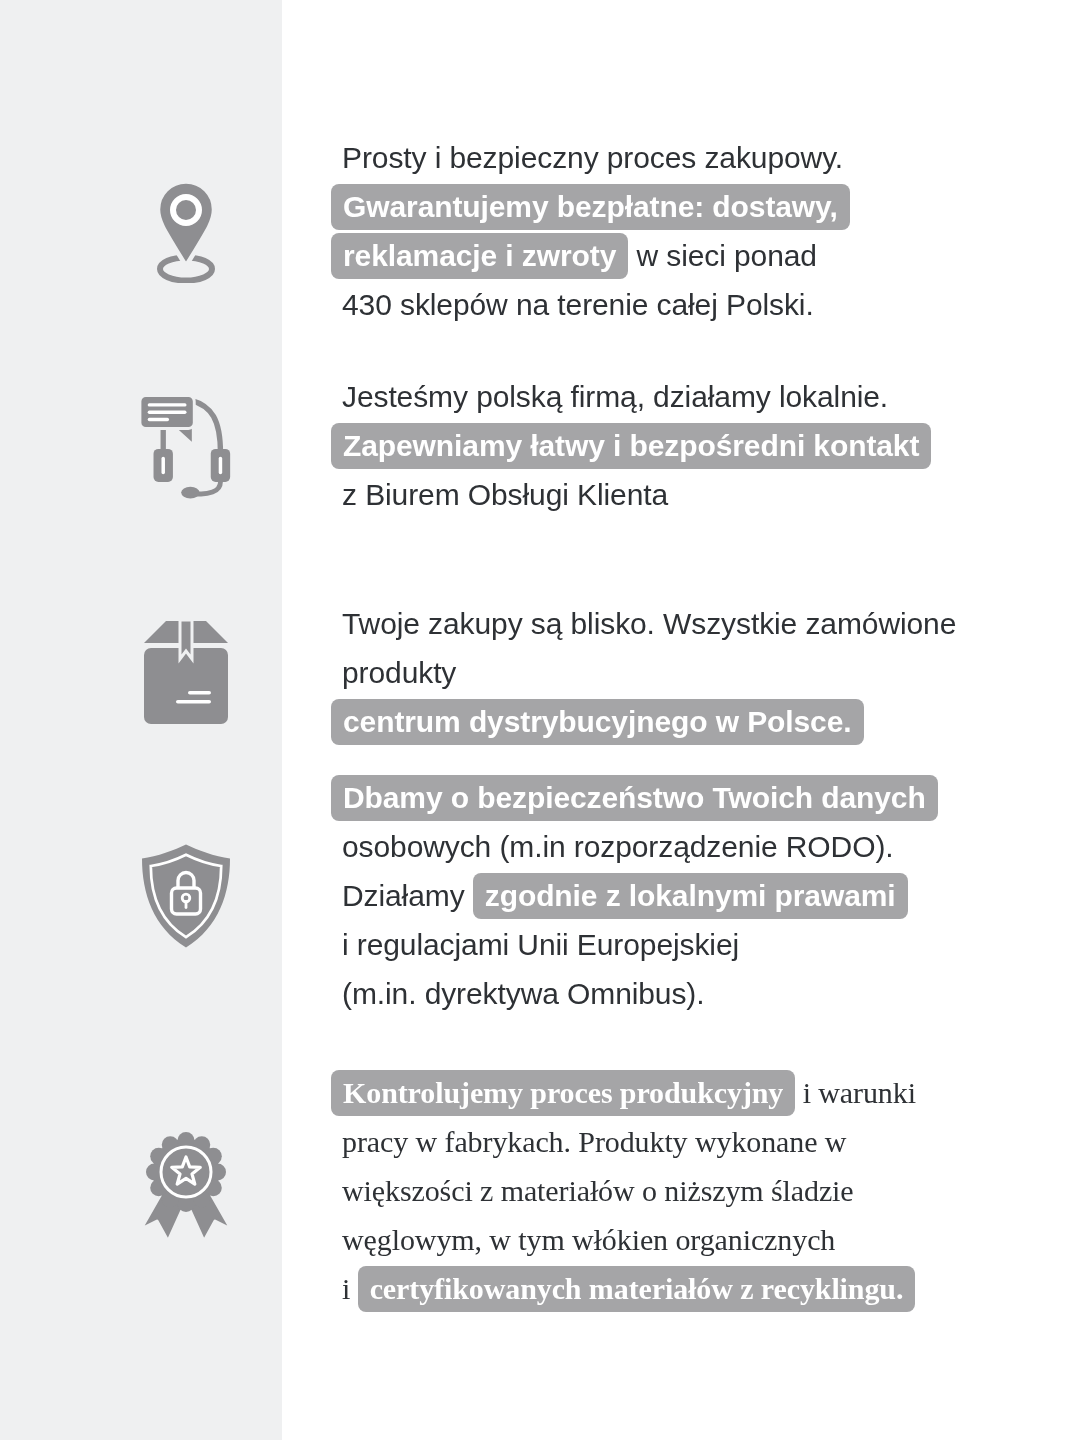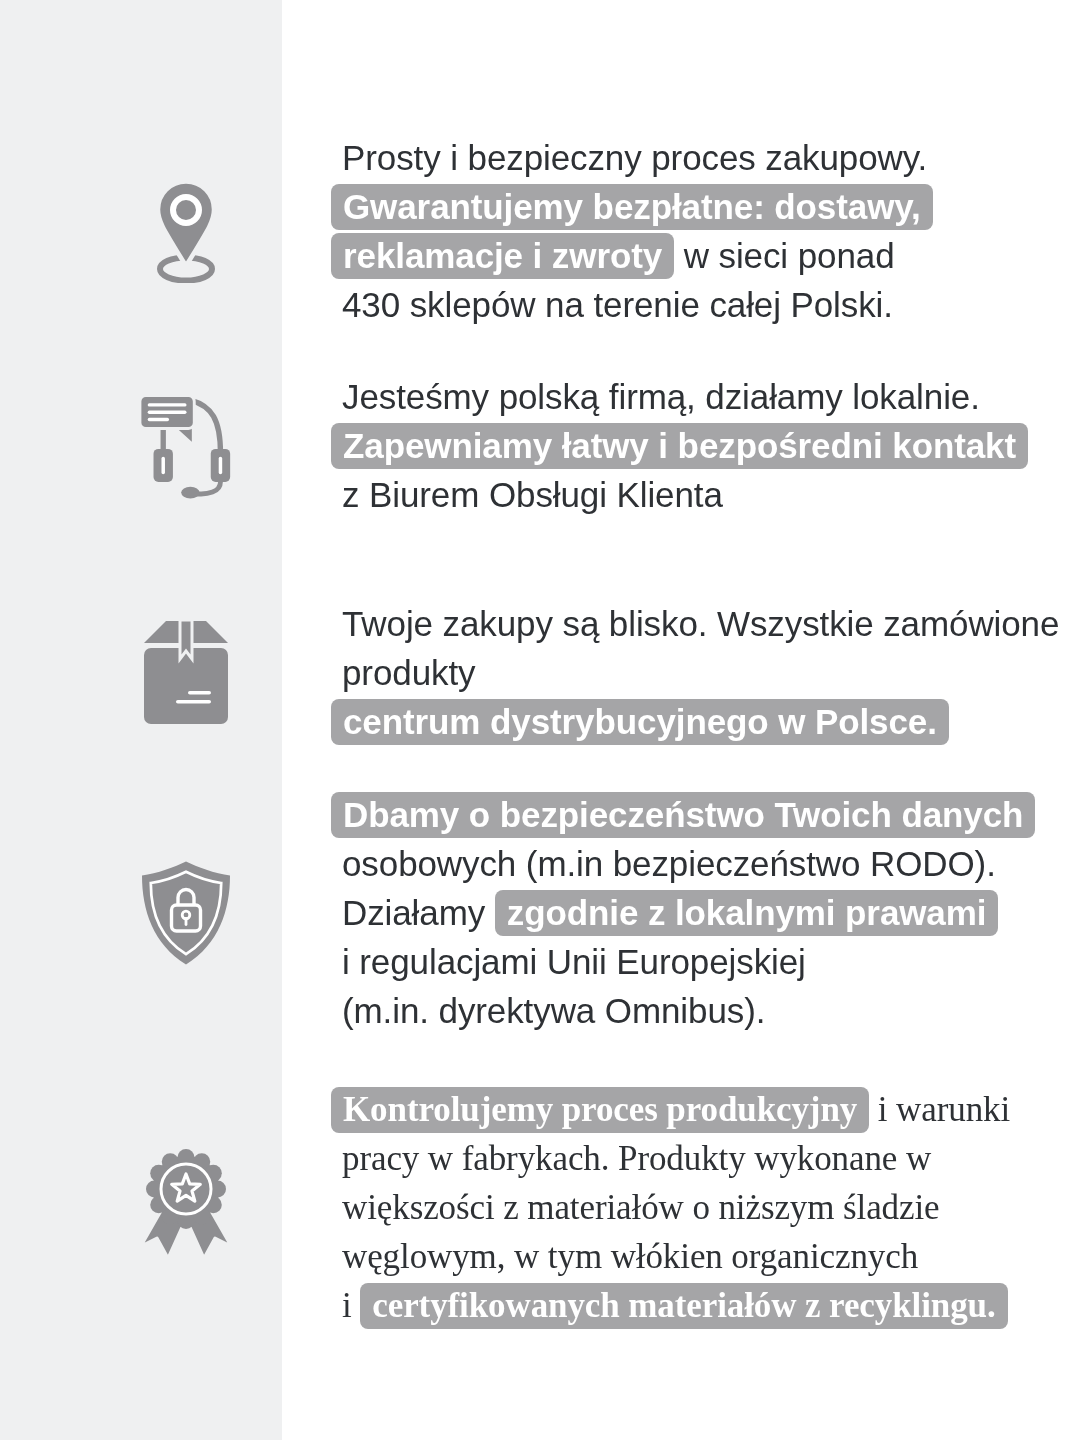--- a/index.html
+++ b/index.html
@@ -22,21 +22,21 @@
     position: relative;
     z-index: 1;
   }
   .row {
     display: flex;
     align-items: center;
   }
   .row:nth-child(1) { margin-top: 133px; }
   .row:nth-child(2) { margin-top: 43px; }
   .row:nth-child(3) { margin-top: 80px; }
-  .row:nth-child(4) { margin-top: 44px; }
+  .row:nth-child(4) { margin-top: 27px; }
   .row:nth-child(5) { margin-top: 50px; font-family: Liberation Serif, serif; }
   .icon-cell {
     width: 282px;
     flex: 0 0 282px;
     display: flex;
     justify-content: center;
     align-items: center;
   }
   .icon-wrap {
     transform: translateX(45px);
@@ -45,21 +45,21 @@
     color: var(--icon-color, #8e8e91);
   }
   .text-cell {
     margin-left: 49px;
   }
   .line {
     height: 49px;
     display: flex;
     align-items: center;
     white-space: pre;
-    font-size: 35px;
+    font-size: 30px;
     letter-spacing: -0.1px;
   }
   .seg-plain { color: var(--text-color, #2e3135); }
   .line > .seg-plain:first-child { padding-left: 11px; }
   .seg-hl {
     height: 46px;
     display: inline-flex;
     align-items: center;
     padding: 0 12px;
     background: var(--hl-bg, #a5a5a7);
@@ -146,21 +146,21 @@
     <path d="M50 2.5 C61 8 79 14.5 94 16.5 C94 51 83 85 50 105.5 C17 85 6 51 6 16.5 C21 14.5 39 8 50 2.5 Z" fill="currentColor"></path>
     <path d="M50 2.5 C61 8 79 14.5 94 16.5 C94 51 83 85 50 105.5 C17 85 6 51 6 16.5 C21 14.5 39 8 50 2.5 Z" transform="translate(10,10.8) scale(0.8)" fill="none" stroke="#ffffff" stroke-width="3.4"></path>
     <rect x="35.5" y="46" width="29" height="26" rx="5" fill="none" stroke="#ffffff" stroke-width="3.4"></rect>
     <path d="M42 46 V38.5 A8 8 0 0 1 58 38.5 V46" fill="none" stroke="#ffffff" stroke-width="3.4"></path>
     <circle cx="50" cy="56" r="3.8" fill="none" stroke="#ffffff" stroke-width="2.8"></circle>
     <line x1="50" y1="59.5" x2="50" y2="65.5" stroke="#ffffff" stroke-width="2.8" stroke-linecap="round"></line>
   </svg></span>
     </div>
     <div class="text-cell" data-name="feature-text">
           <div class="line" data-name="text-line"><span class="seg-hl" data-name="highlighted-text-segment">Dbamy o bezpieczeństwo Twoich danych</span></div>
-          <div class="line" data-name="text-line"><span class="seg-plain" data-name="text-segment">osobowych (m.in bezpieczeństwo RODO).</span></div>
+          <div class="line" data-name="text-line"><span class="seg-plain" data-name="text-segment">osobowych (m.in rozporządzenie RODO).</span></div>
           <div class="line" data-name="text-line"><span class="seg-plain" data-name="text-segment">Działamy </span><span class="seg-hl" data-name="highlighted-text-segment">zgodnie z lokalnymi prawami</span></div>
           <div class="line" data-name="text-line"><span class="seg-plain" data-name="text-segment">i regulacjami Unii Europejskiej</span></div>
           <div class="line" data-name="text-line"><span class="seg-plain" data-name="text-segment">(m.in. dyrektywa Omnibus).</span></div>
         </div>
   </section>
 
   <section class="row" data-name="feature-row">
     <div class="icon-cell" data-name="icon-cell">
       <span class="icon-wrap" data-name="icon-wrap"><svg data-name="award-badge-icon" viewBox="0 0 110 120" xmlns="http://www.w3.org/2000/svg">
     <g stroke="var(--sidebar-bg,#eff0f1)" stroke-width="3" stroke-linejoin="round">

